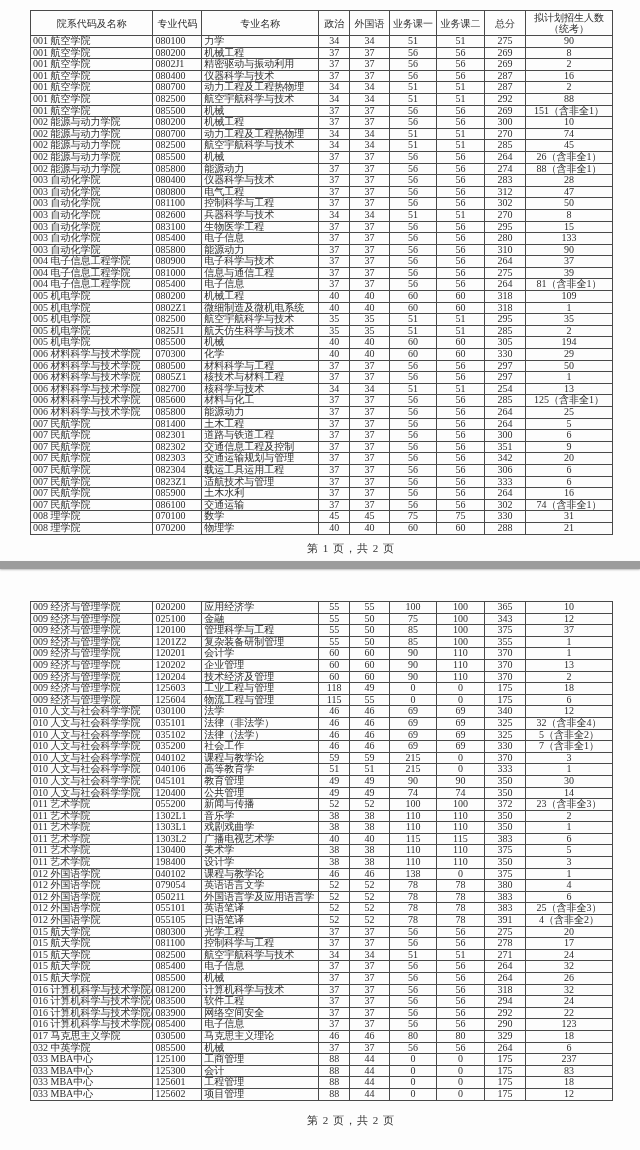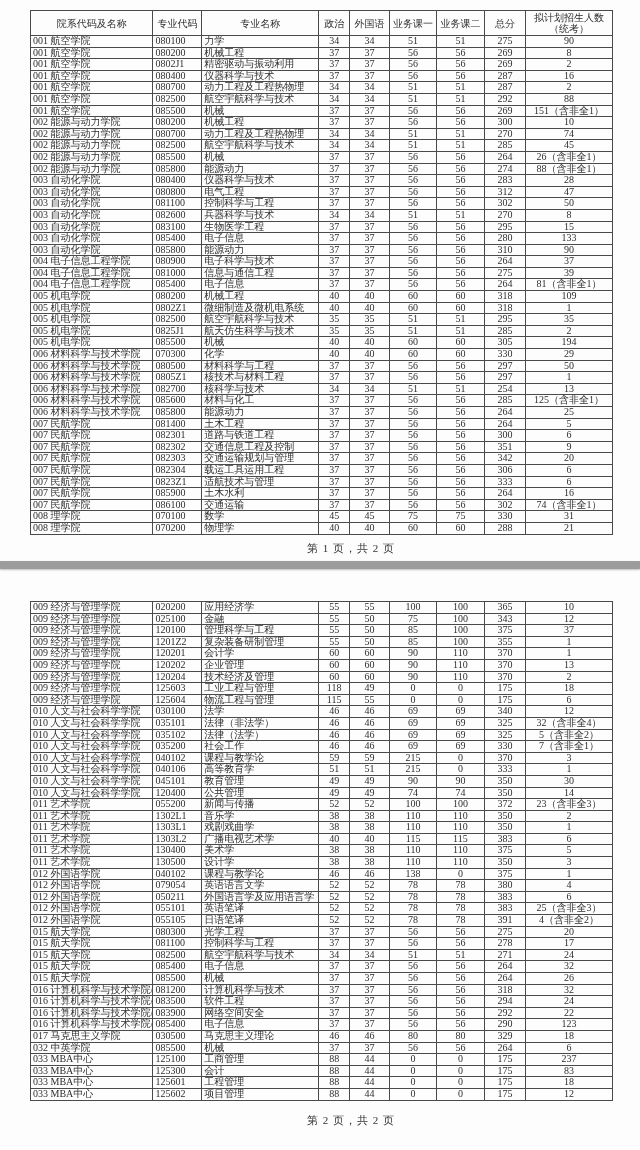--- a/index.html
+++ b/index.html
@@ -828,21 +828,21 @@
             <td class="c2 w2">美术学</td>
             <td class="c3 w3">38</td>
             <td class="c4 w4">38</td>
             <td class="c5 w5">110</td>
             <td class="c6 w6">110</td>
             <td class="c7 w7">375</td>
             <td class="c8 w8">5</td>
           </tr>
           <tr>
             <td class="c0 w0">011 艺术学院</td>
-            <td class="c1 w1">130500</td>
+            <td class="c1 w1">198400</td>
             <td class="c2 w2">设计学</td>
             <td class="c3 w3">38</td>
             <td class="c4 w4">38</td>
             <td class="c5 w5">110</td>
             <td class="c6 w6">110</td>
             <td class="c7 w7">350</td>
             <td class="c8 w8">3</td>
           </tr>
           <tr>
             <td class="c0 w0">012 外国语学院</td>

